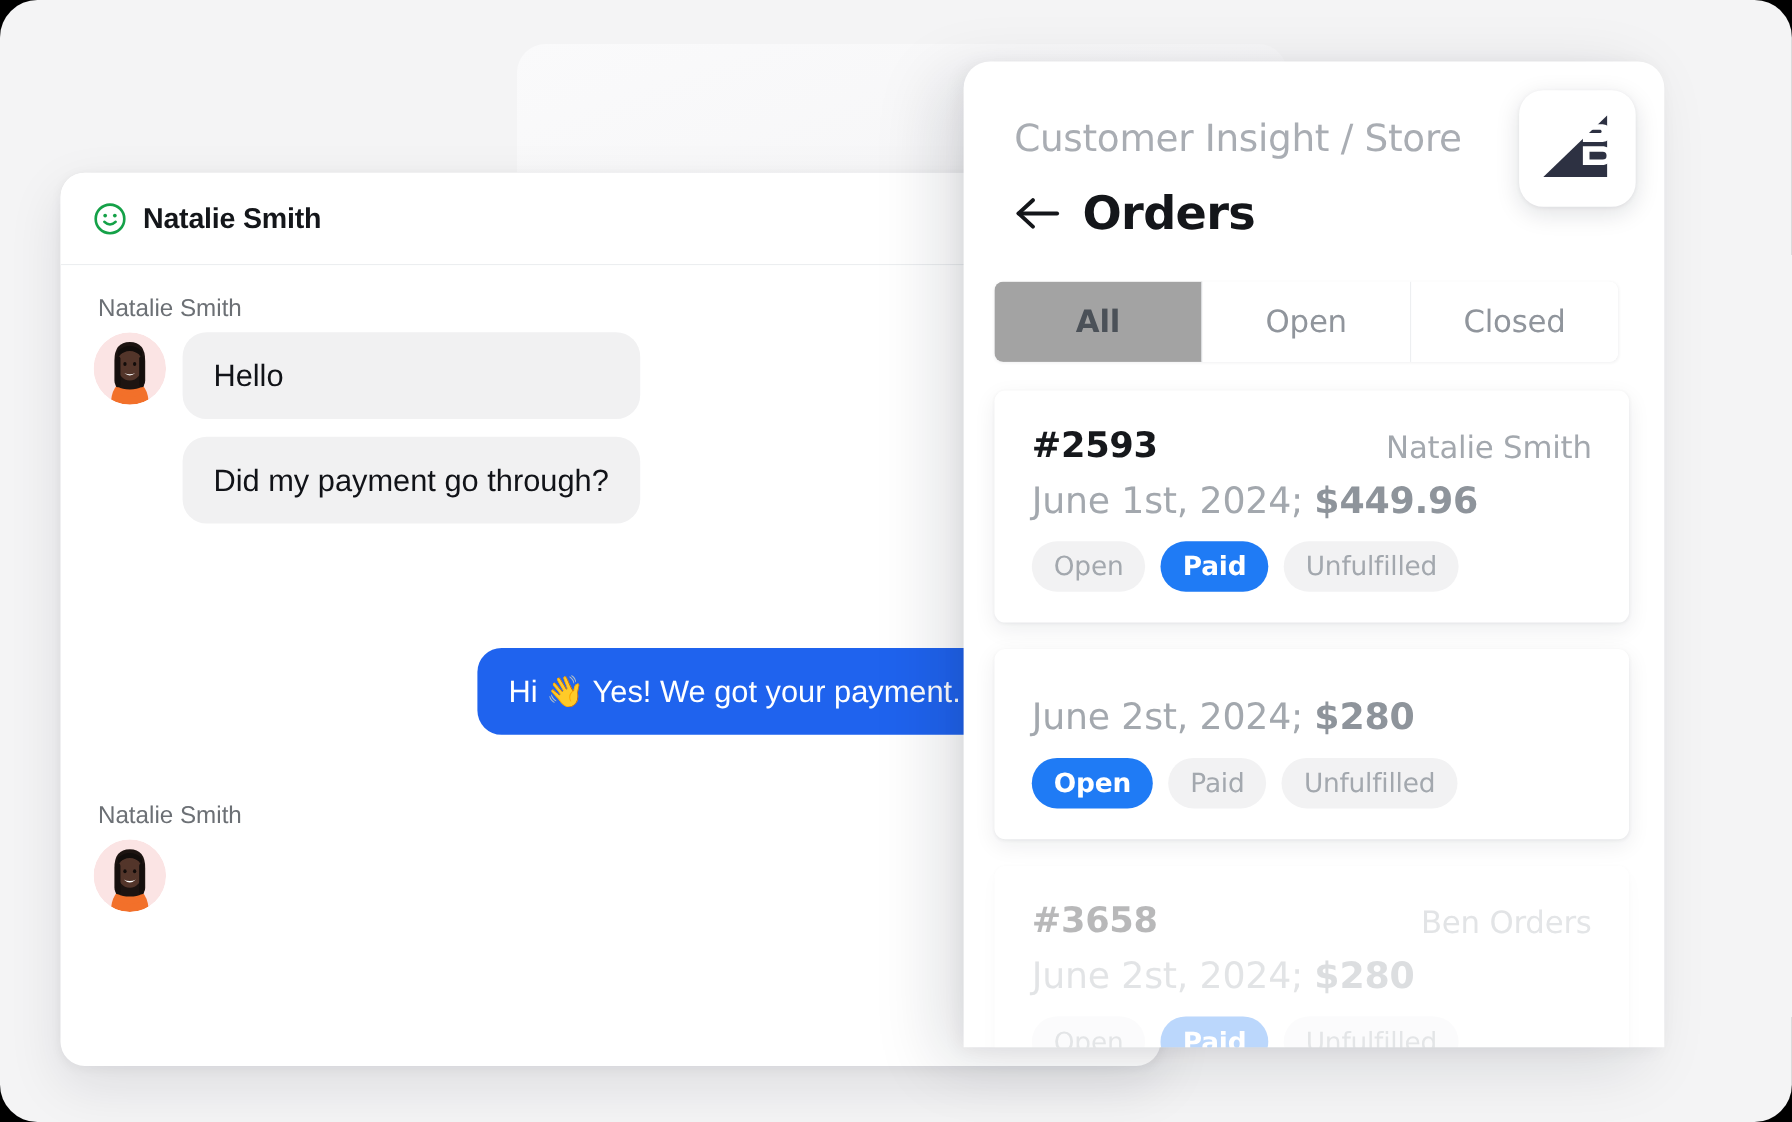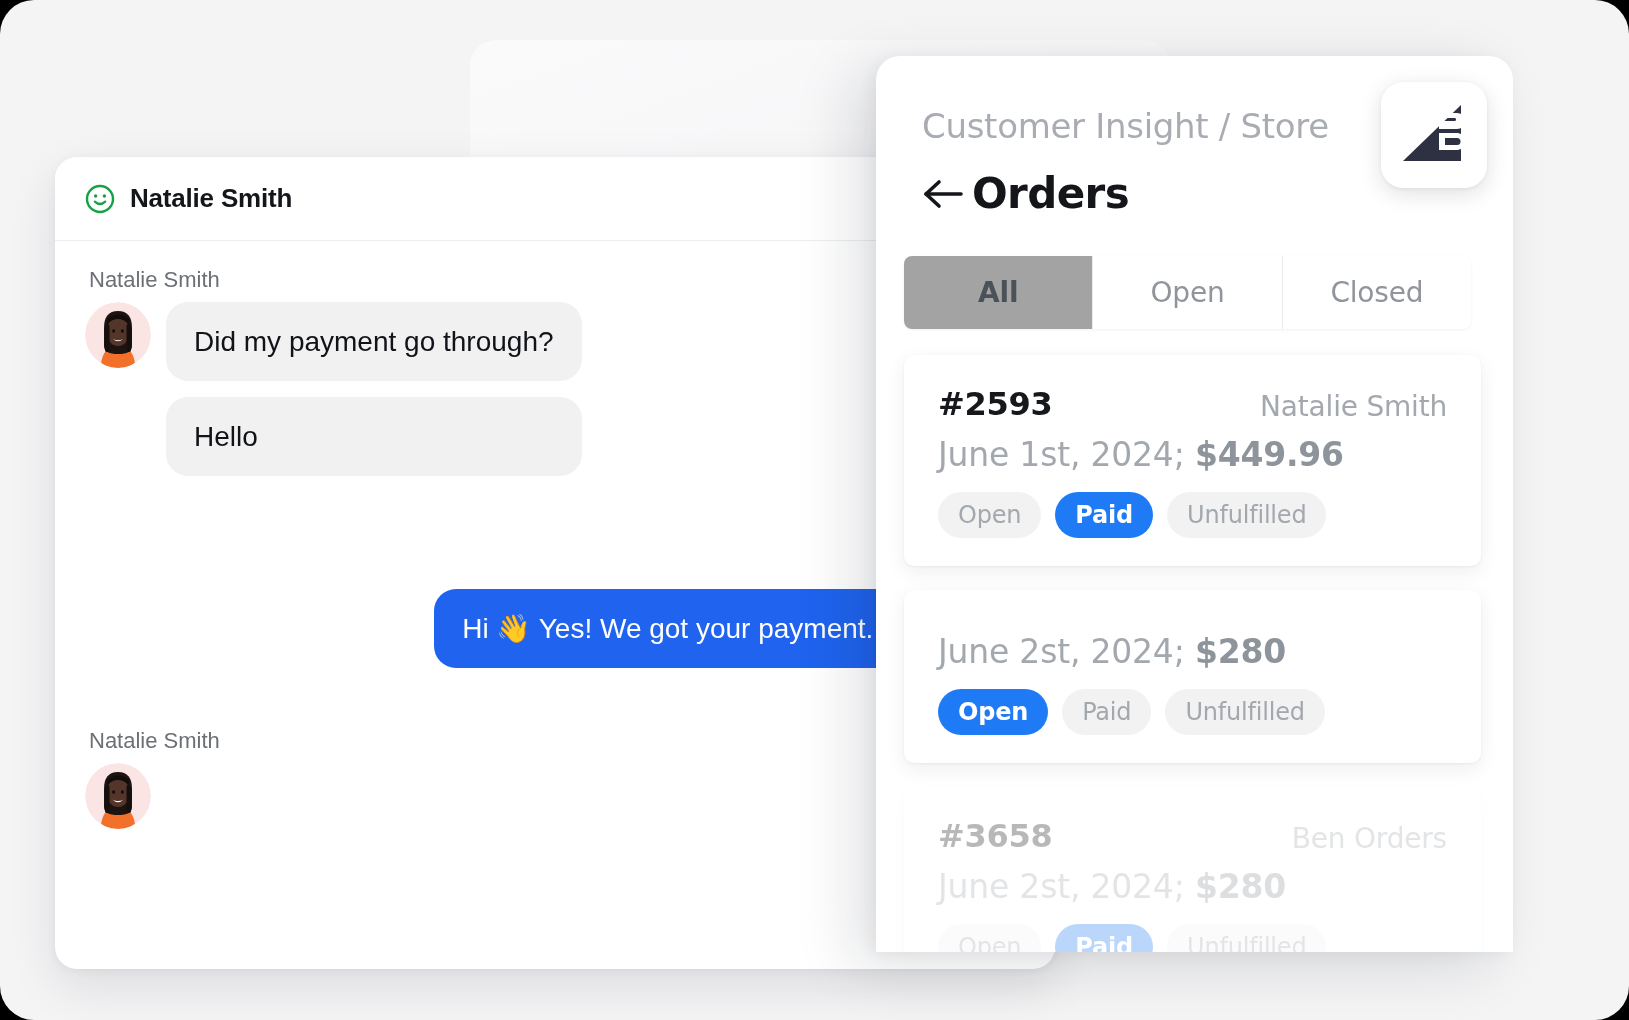--- a/index.html
+++ b/index.html
@@ -137,21 +137,21 @@
   .breadcrumb {
     font-size: 34px;
     color: #a9adb3;
     letter-spacing: -0.3px;
     line-height: 1.1;
   }
 
   .title-row {
     display: flex;
     align-items: center;
-    gap: 8px;
+    gap: 20px;
     margin-top: 24px;
   }
   .back-arrow { width: 42px; height: 34px; flex: none; display: block; }
   .page-title {
     font-size: 42px;
     font-weight: bold;
     color: #14161a;
     letter-spacing: -0.6px;
   }
 
@@ -291,22 +291,22 @@
                   <rect x="20" y="22" width="4.5" height="28" rx="2" fill="#150f0d"></rect>
                   <rect x="41.5" y="22" width="4.5" height="28" rx="2" fill="#150f0d"></rect>
                   <ellipse cx="28.6" cy="29" rx="1.5" ry="1.8" fill="#120c0a"></ellipse>
                   <ellipse cx="37.4" cy="29" rx="1.5" ry="1.8" fill="#120c0a"></ellipse>
                   <path d="M28 37 Q33 41.5 38 37 Q33 39.5 28 37 Z" fill="#ffffff"></path>
                   <path d="M24 52 Q33 58 42 52 L44 56 Q33 62 22 56 Z" fill="#f2702a"></path>
                 </g>
               </svg>
             </div>
             <div class="bubbles">
+              <div class="bubble them">Hello</div>
               <div class="bubble them">Did my payment go through?</div>
-              <div class="bubble them">Hello</div>
             </div>
           </div>
         </div>
       </div>
 
       <div class="msg-row right" style="margin-top:78px;">
         <div>
           <div class="sender-name right">Support Agent</div>
           <div class="group-me">
             <div class="bubbles">

